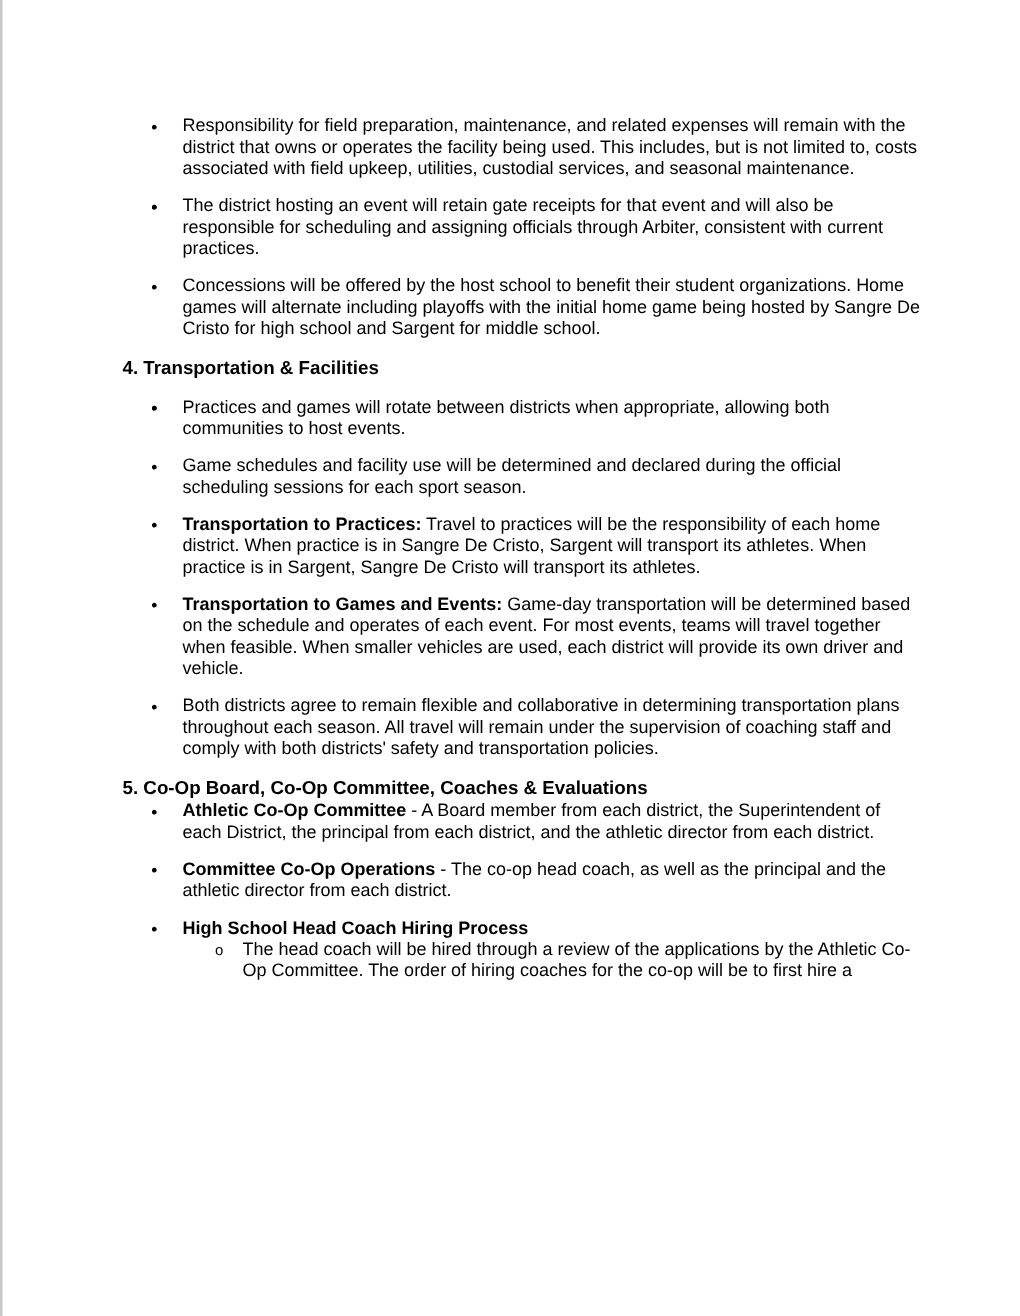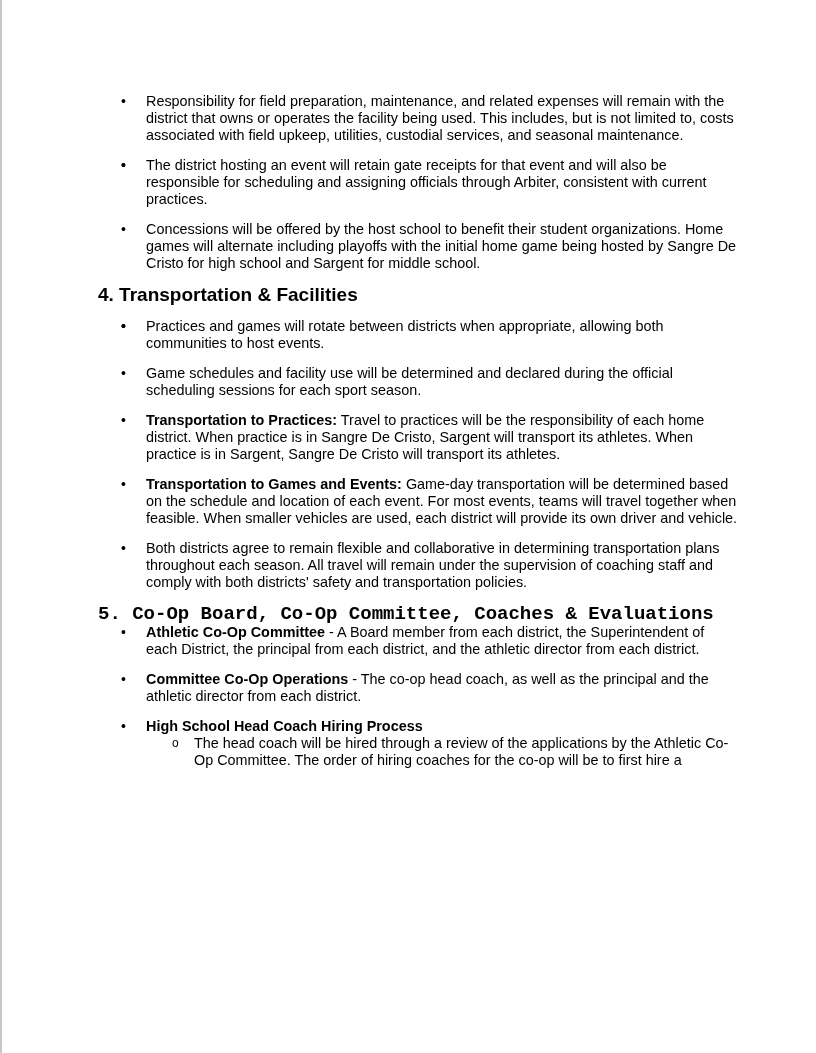--- a/index.html
+++ b/index.html
@@ -52,27 +52,27 @@
       position: absolute;
       left: 23px;
       top: 0;
       font-size: 14px;
       line-height: 17px;
     }
     ul.bullets > li b {
       font-weight: bold;
     }
     h2.section {
-      font-size: 19px;
+      font-size: 15px;
       font-weight: bold;
       margin: 0;
       line-height: 20px;
     }
     .sec4-head { margin-top: 11px; margin-bottom: 12px; }
-    .sec5-head { margin-top: 11px; margin-bottom: 4px; font-family: Liberation Mono, monospace; }
+    .sec5-head { margin-top: 11px; margin-bottom: 4px; }
     ul.sub {
       list-style: none;
       margin: 0;
       padding: 0;
     }
     ul.sub > li {
       position: relative;
       padding-left: 48px;
       font-size: 14.4px;
       line-height: 17px;
@@ -124,21 +124,21 @@
       <li>
         <span class="bullet">•</span>
         <span>Game schedules and facility use will be determined and declared during the official scheduling sessions for each sport season.</span>
       </li>
       <li>
         <span class="bullet">•</span>
         <b>Transportation to Practices:</b><span> Travel to practices will be the responsibility of each home district. When practice is in Sangre De Cristo, Sargent will transport its athletes. When practice is in Sargent, Sangre De Cristo will transport its athletes.</span>
       </li>
       <li>
         <span class="bullet">•</span>
-        <b>Transportation to Games and Events:</b><span> Game-day transportation will be determined based on the schedule and location of each event. For most events, teams will travel together when feasible. When smaller vehicles are used, each district will provide its own driver and vehicle.</span>
+        <b>Transportation to Games and Events:</b><span> Game-day transportation will be determined based on the schedule and operates of each event. For most events, teams will travel together when feasible. When smaller vehicles are used, each district will provide its own driver and vehicle.</span>
       </li>
       <li>
         <span class="bullet">•</span>
         <span>Both districts agree to remain flexible and collaborative in determining transportation plans throughout each season. All travel will remain under the supervision of coaching staff and comply with both districts' safety and transportation policies.</span>
       </li>
     </ul>
 
     <h2 class="section sec5-head">5. Co-Op Board, Co-Op Committee, Coaches &amp; Evaluations</h2>
 
     <ul class="bullets">

